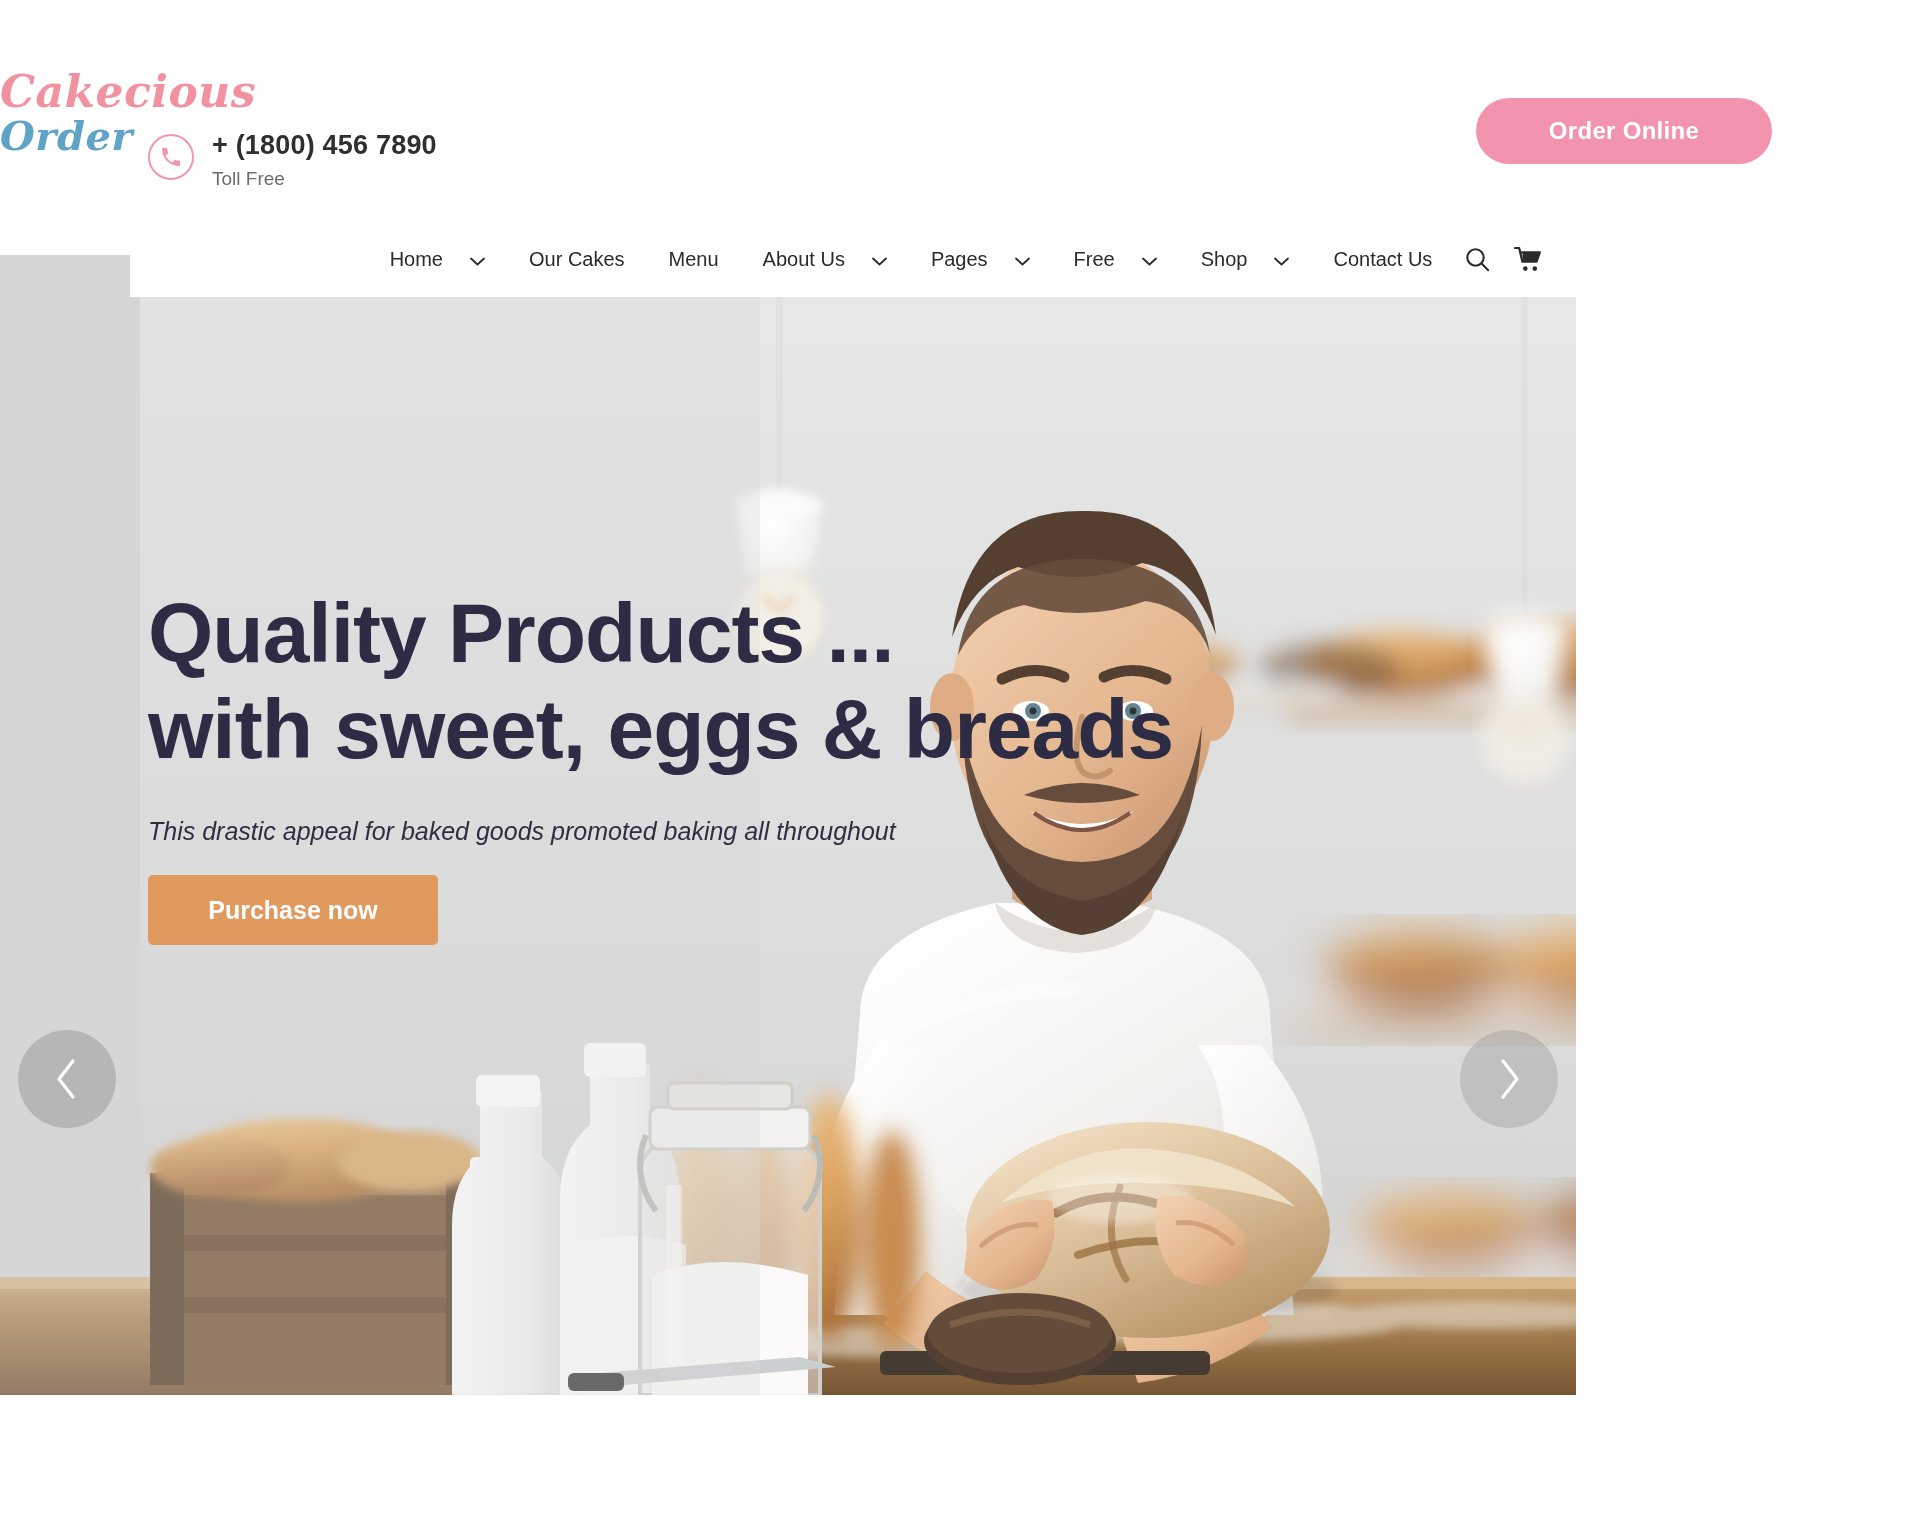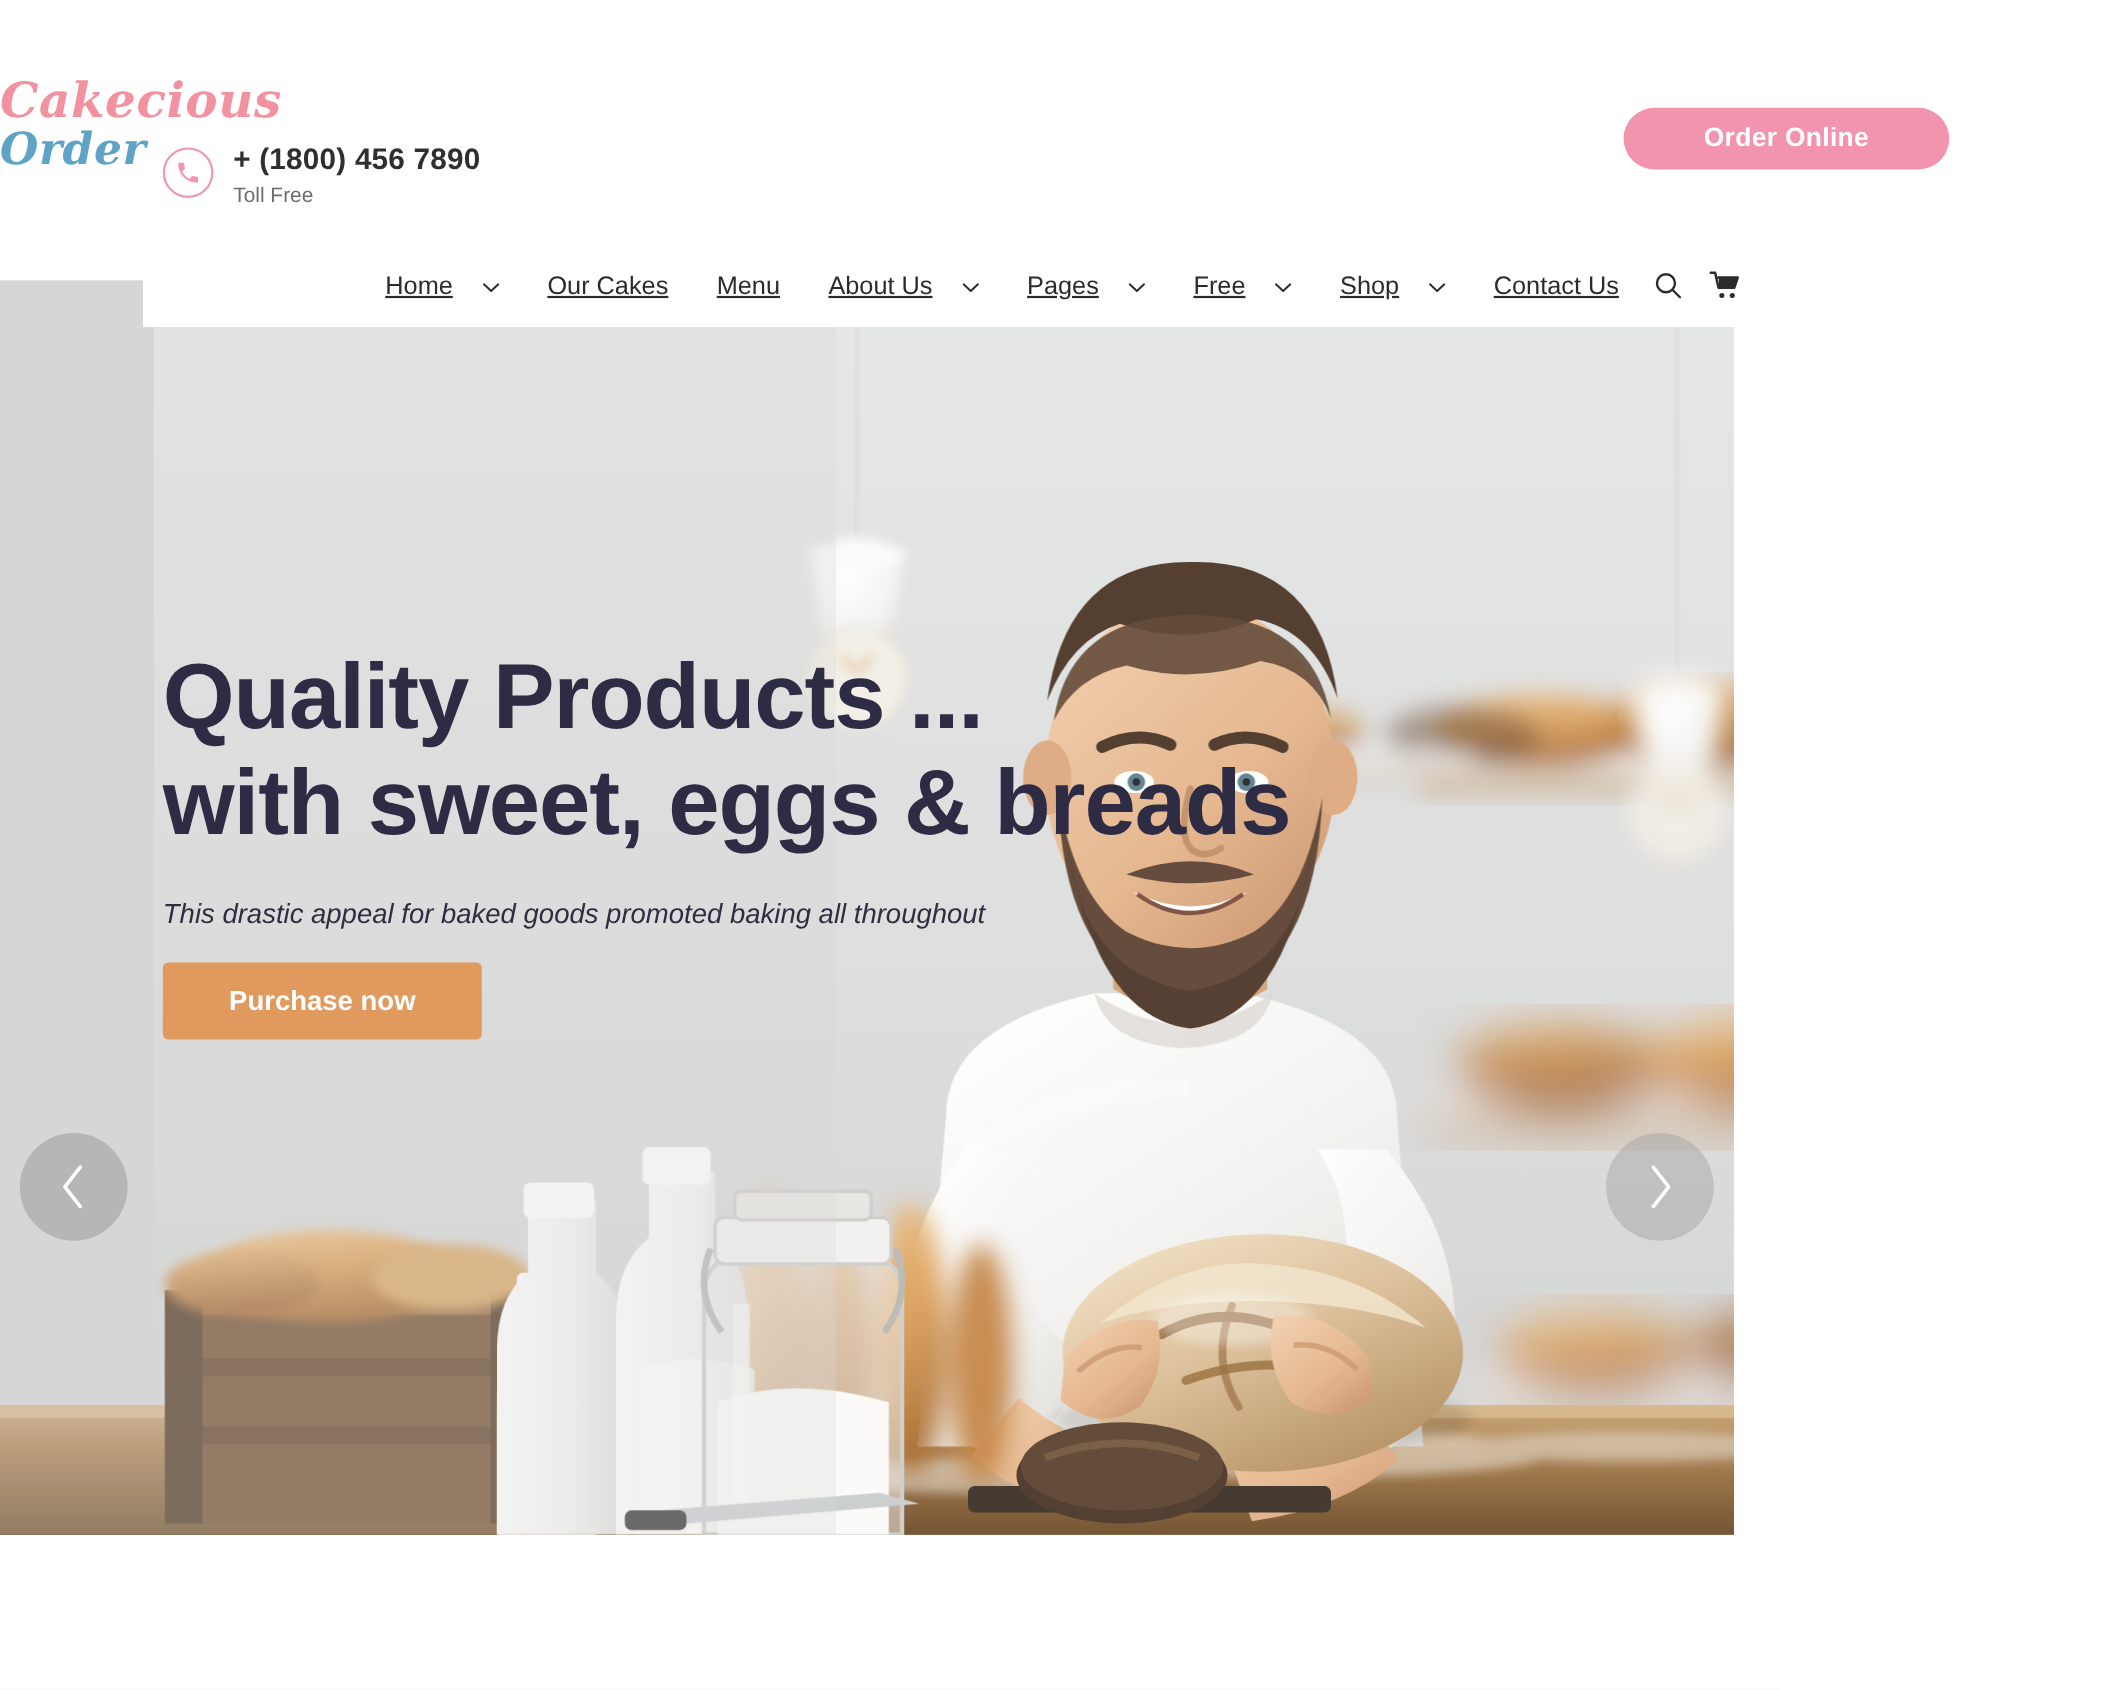--- a/index.html
+++ b/index.html
@@ -53,41 +53,41 @@
   }
   .logo-line2 {
     font-family: "DejaVu Serif", serif;
     font-style: italic; font-weight: 700;
     font-size: 40px; color: #5fa3c6; line-height: 44px;
     letter-spacing: .5px; margin-top: -2px;
   }
 
   .order-btn {
     position: absolute; right: 148px; top: 98px;
-    width: 296px; height: 56px; border: none; border-radius: 33px;
+    width: 296px; height: 66px; border: none; border-radius: 33px;
     background: #f294ae; color: #ffffff;
     font-family: "Liberation Sans", sans-serif;
     font-size: 24px; font-weight: 700; letter-spacing: .3px;
     cursor: pointer;
     text-align: center;
   }
 
   
   .navbar {
     position: absolute; left: 130px; top: 222px;
     width: 1660px; height: 75px;
     background: #ffffff;
     display: flex; align-items: center; justify-content: center;
     z-index: 8;
   }
   .nav-items { display: flex; align-items: center; gap: 0; }
   .nav-item {
     display: flex; align-items: center; gap: 27px;
     padding: 0 22px; height: 40px;
-    font-size: 23px; color: #2b2b2b; cursor: pointer; white-space: nowrap; text-decoration: underline;
+    font-size: 20px; color: #2b2b2b; cursor: pointer; white-space: nowrap;
   }
   .chev { display: inline-block; width: 15px; height: 9px; position: relative; top: 2px; }
   .chev svg { display: block; }
   .nav-icon {
     display: flex; align-items: center; justify-content: center;
     width: 46px; height: 40px; cursor: pointer;
   }
   .nav-icon.cart { margin-left: 6px; }
 
   

